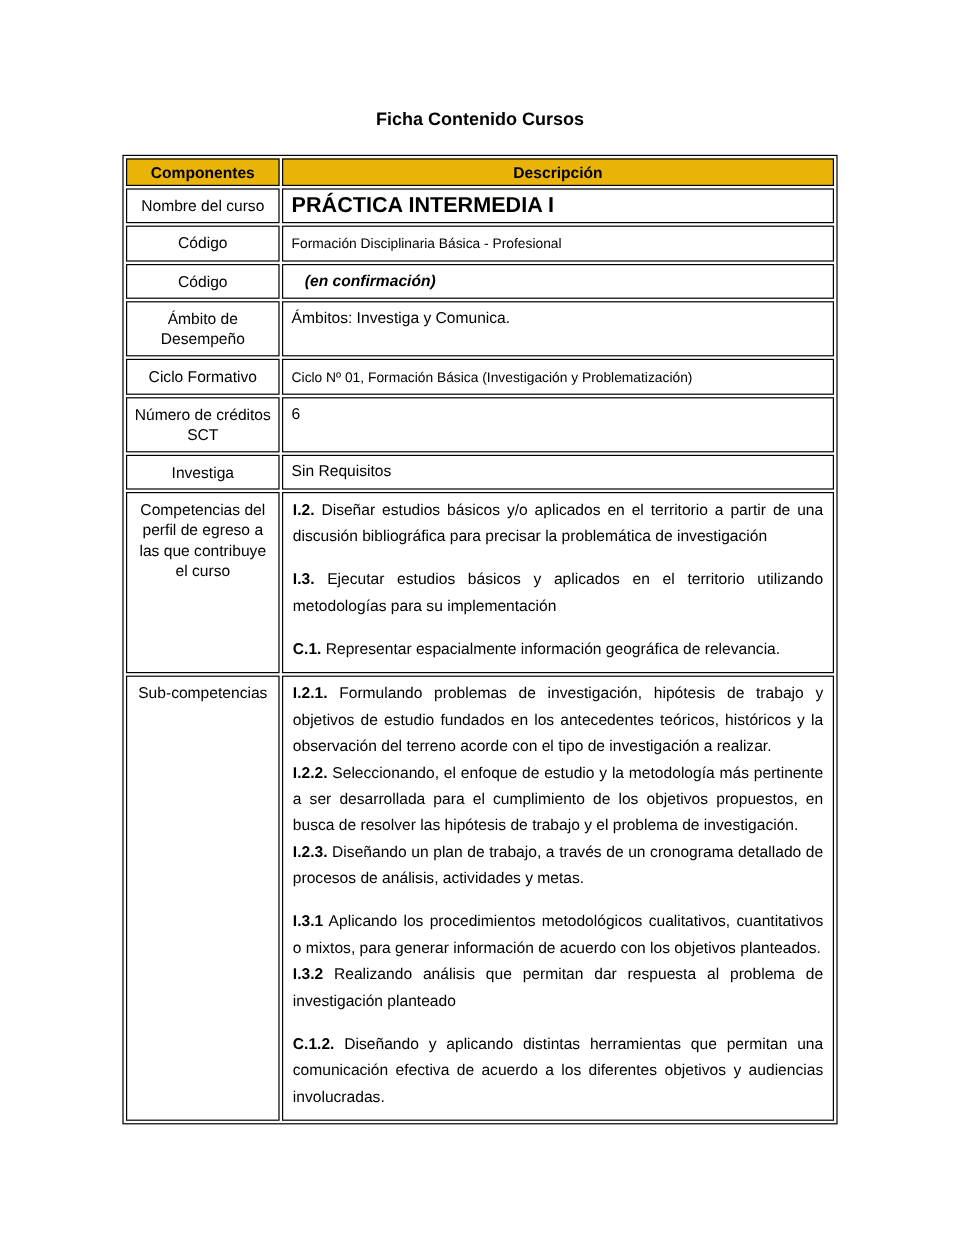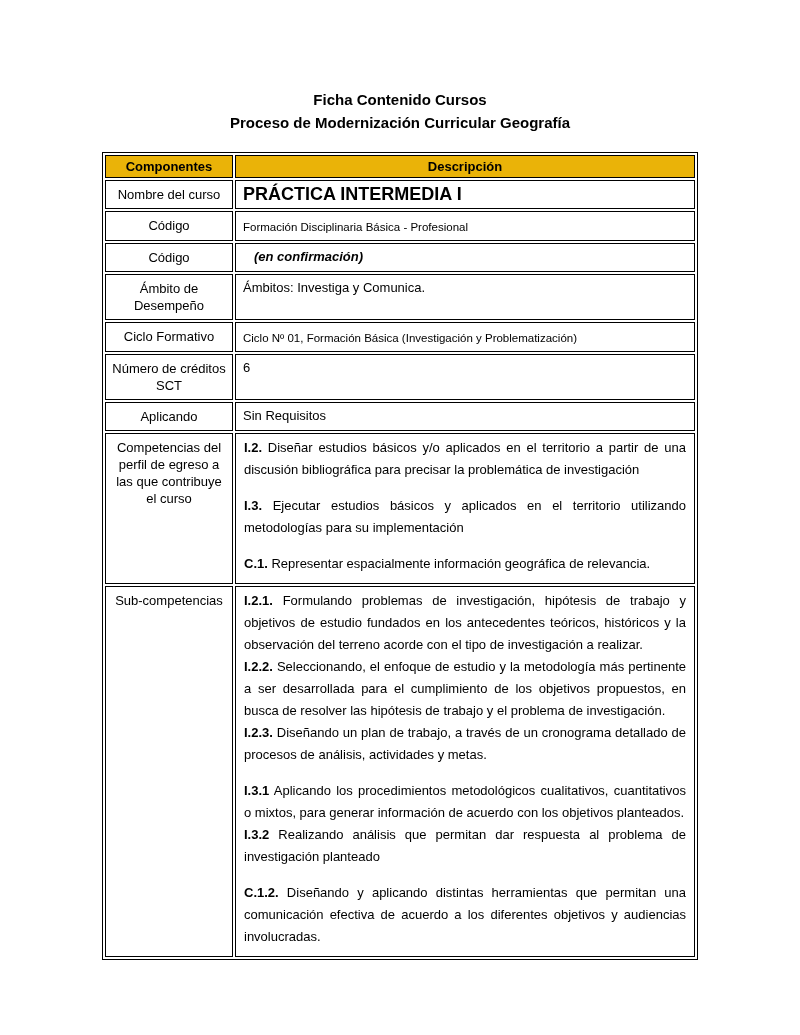--- a/index.html
+++ b/index.html
@@ -68,21 +68,20 @@
   .para b { font-weight: bold; }
   .gap-after { margin-bottom: 14px; }
 </style>
 </head>
 <body>
 
 <div class="page">
 
   <div class="doc-title">
     <div>Ficha Contenido Cursos</div>
-    <div>Proceso de Modernización Curricular Geografía</div>
   </div>
 
   <table class="ficha">
     <tbody>
         <tr>
       <th class="col1">Componentes</th>
       <th class="col2">Descripción</th>
     </tr>
 
     <tr>
@@ -111,21 +110,21 @@
     </tr>
 
 
     <tr>
       <td class="label">Número de créditos SCT</td>
       <td class="value">6</td>
     </tr>
 
 
     <tr>
-      <td class="label">Aplicando</td>
+      <td class="label">Investiga</td>
       <td class="value">Sin Requisitos</td>
     </tr>
 
     <tr>
       <td class="label">Competencias del perfil de egreso a las que contribuye el curso</td>
       <td class="value para-cell">
         <p class="para gap-after"><b>I.2.</b><span> Diseñar estudios básicos y/o aplicados en el territorio a partir de una discusión bibliográfica para precisar la problemática de investigación</span></p>
         <p class="para gap-after"><b>I.3.</b><span> Ejecutar estudios básicos y aplicados en el territorio utilizando metodologías para su implementación</span></p>
         <p class="para"><b>C.1.</b><span> Representar espacialmente información geográfica de relevancia.</span></p>
       </td>

